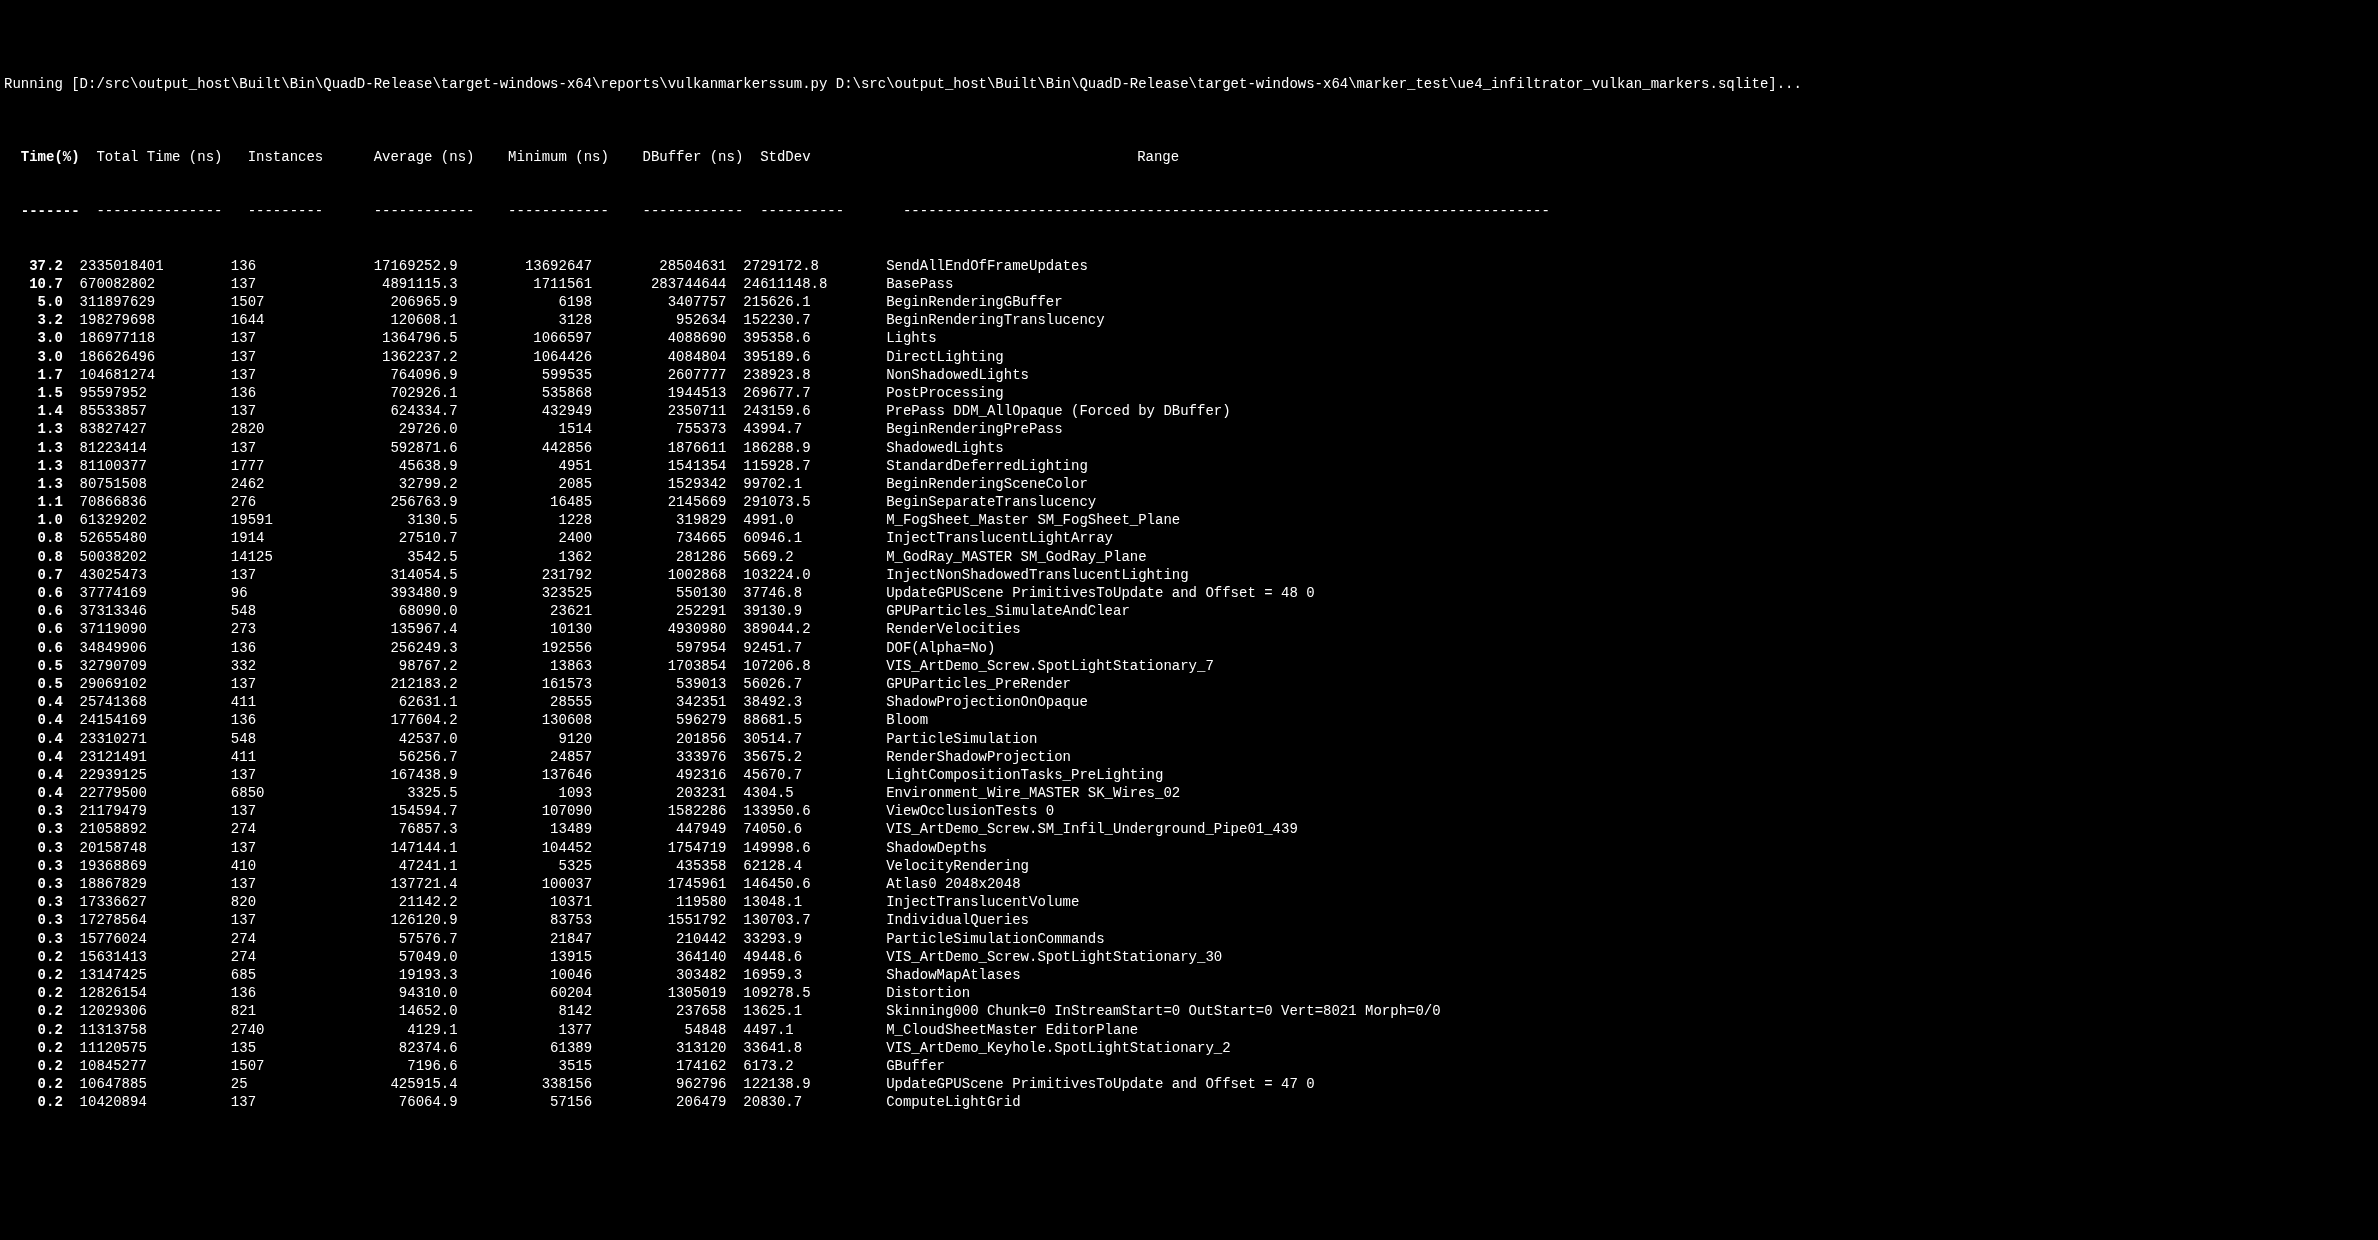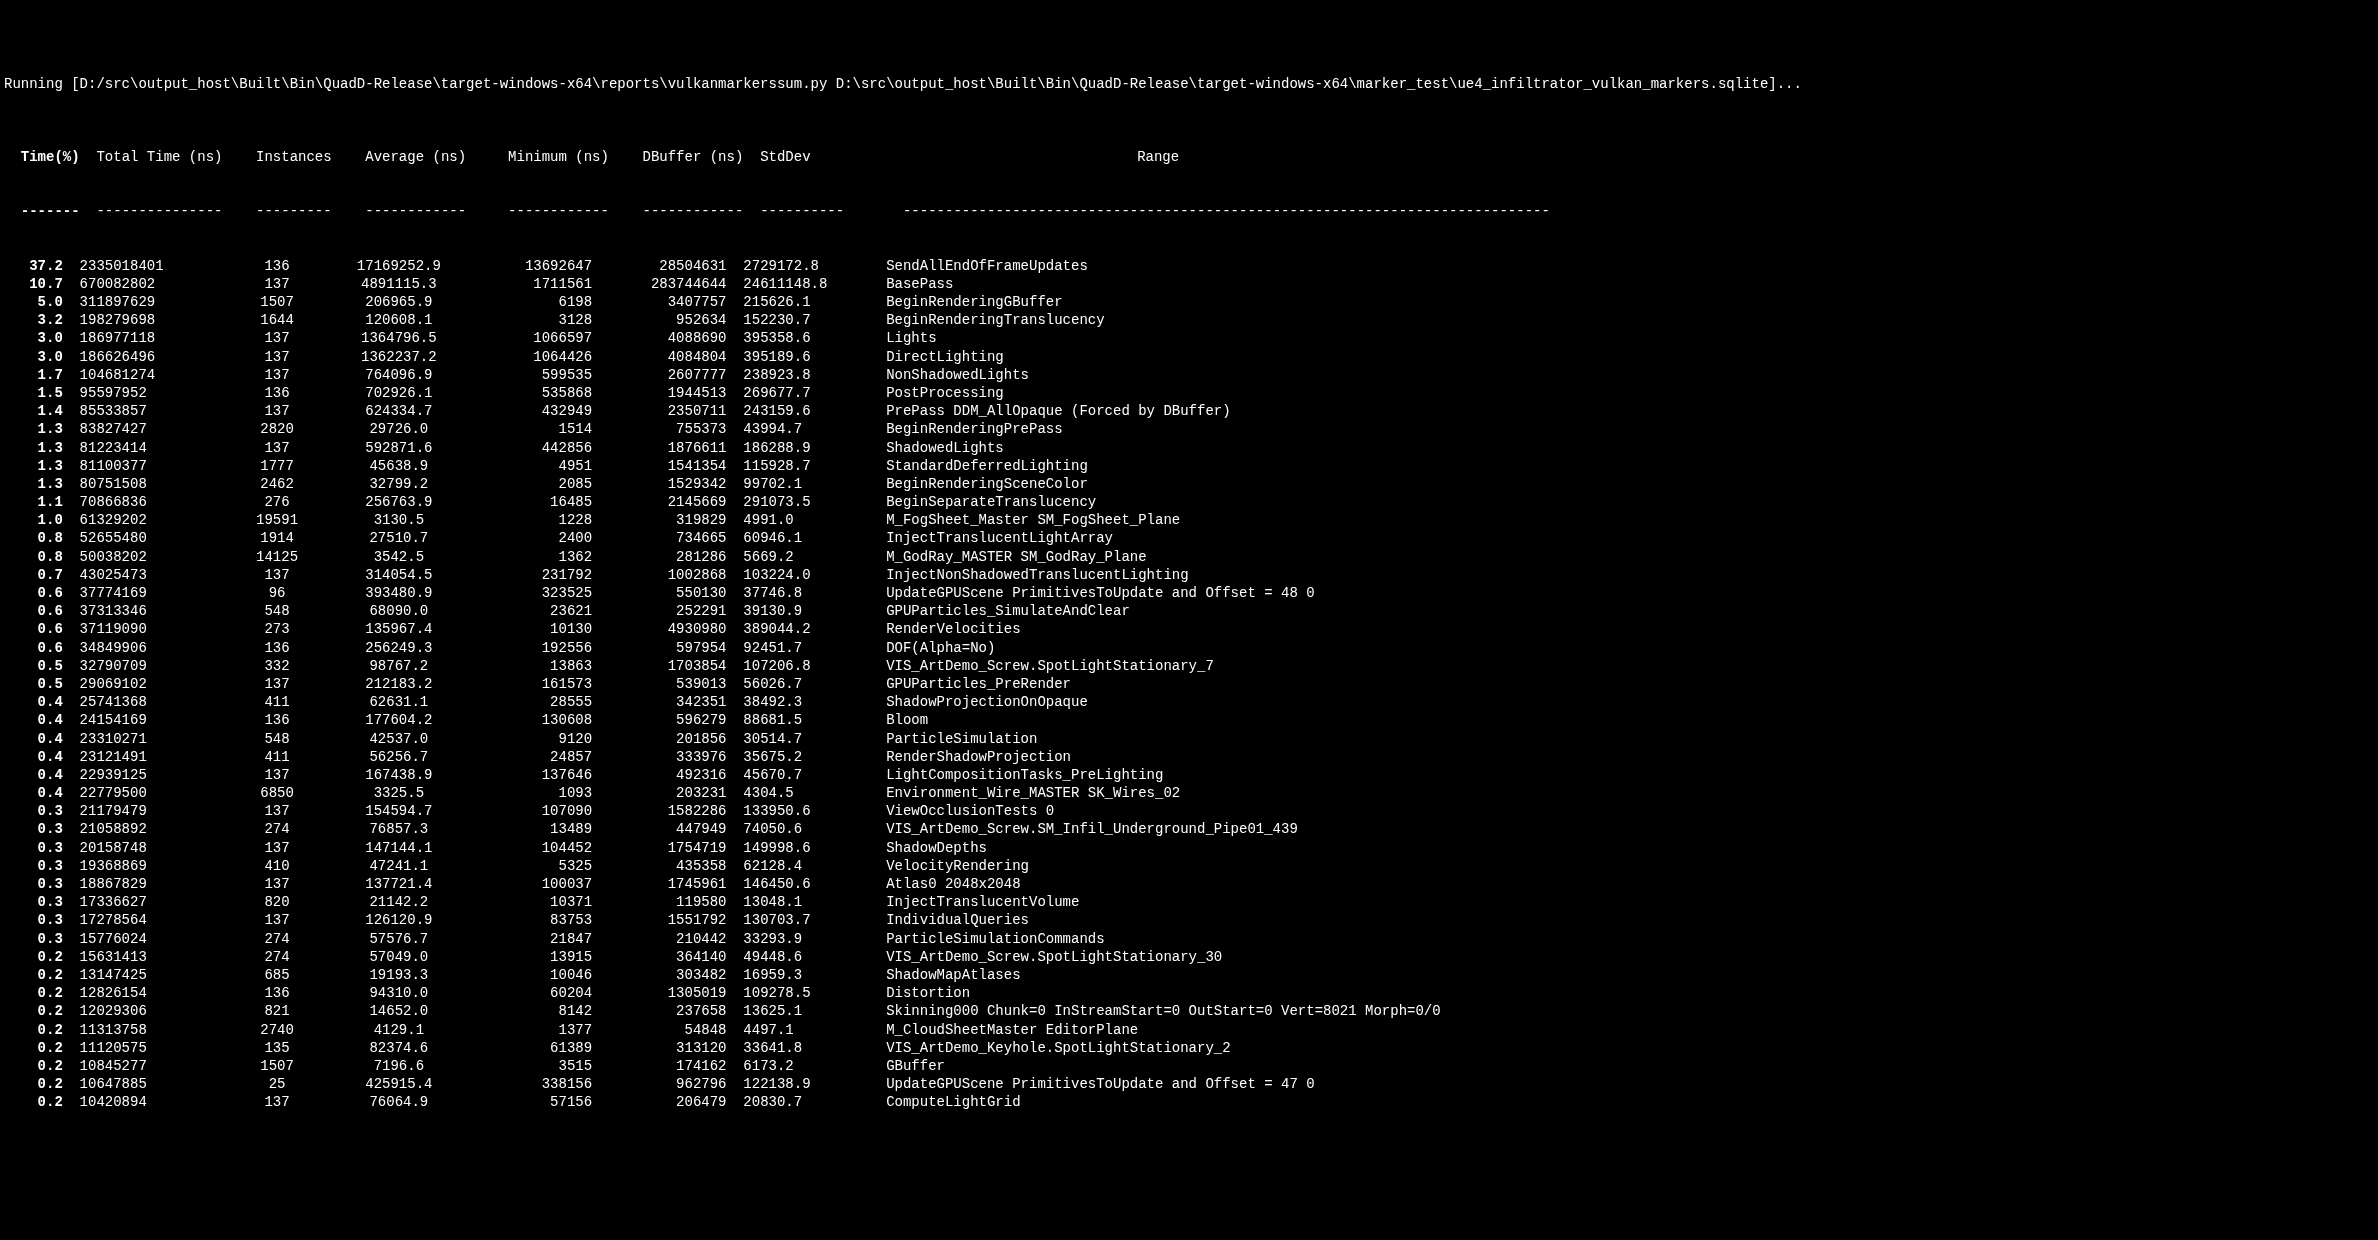--- a/index.html
+++ b/index.html
@@ -9,22 +9,22 @@
       font-family: Consolas, 'Courier New', monospace;
       font-size: 14px;
       white-space: pre;
       padding: 2px 4px;
       line-height: 1.3;
     }
     .header-line { margin-bottom: 0; }
     .row { display: block; }
     .c-pct   { display: inline-block; width: 7ch;  text-align: right; font-weight: bold; }
     .c-total { display: inline-block; width: 16ch; }
-    .c-inst  { display: inline-block; width: 11ch; text-align: center; }
-    .c-avg   { display: inline-block; width: 14ch; text-align: center; }
+    .c-inst  { display: inline-block; width: 11ch; text-align: left; }
+    .c-avg   { display: inline-block; width: 14ch; text-align: right; }
     .c-min   { display: inline-block; width: 14ch; text-align: right; }
     .c-max   { display: inline-block; width: 14ch; text-align: right; }
     .c-std   { display: inline-block; width: 12ch; text-align: left; }
     .c-range-h { display: inline-block; padding-left: 2ch; width: 544px; text-align: center; }
     .c-range { display: inline-block; padding-left: 3ch; text-align: left; }
     .divider { display: inline-block; }
     #table-body { display: block; }
   </style>
 </head>
 <body>

